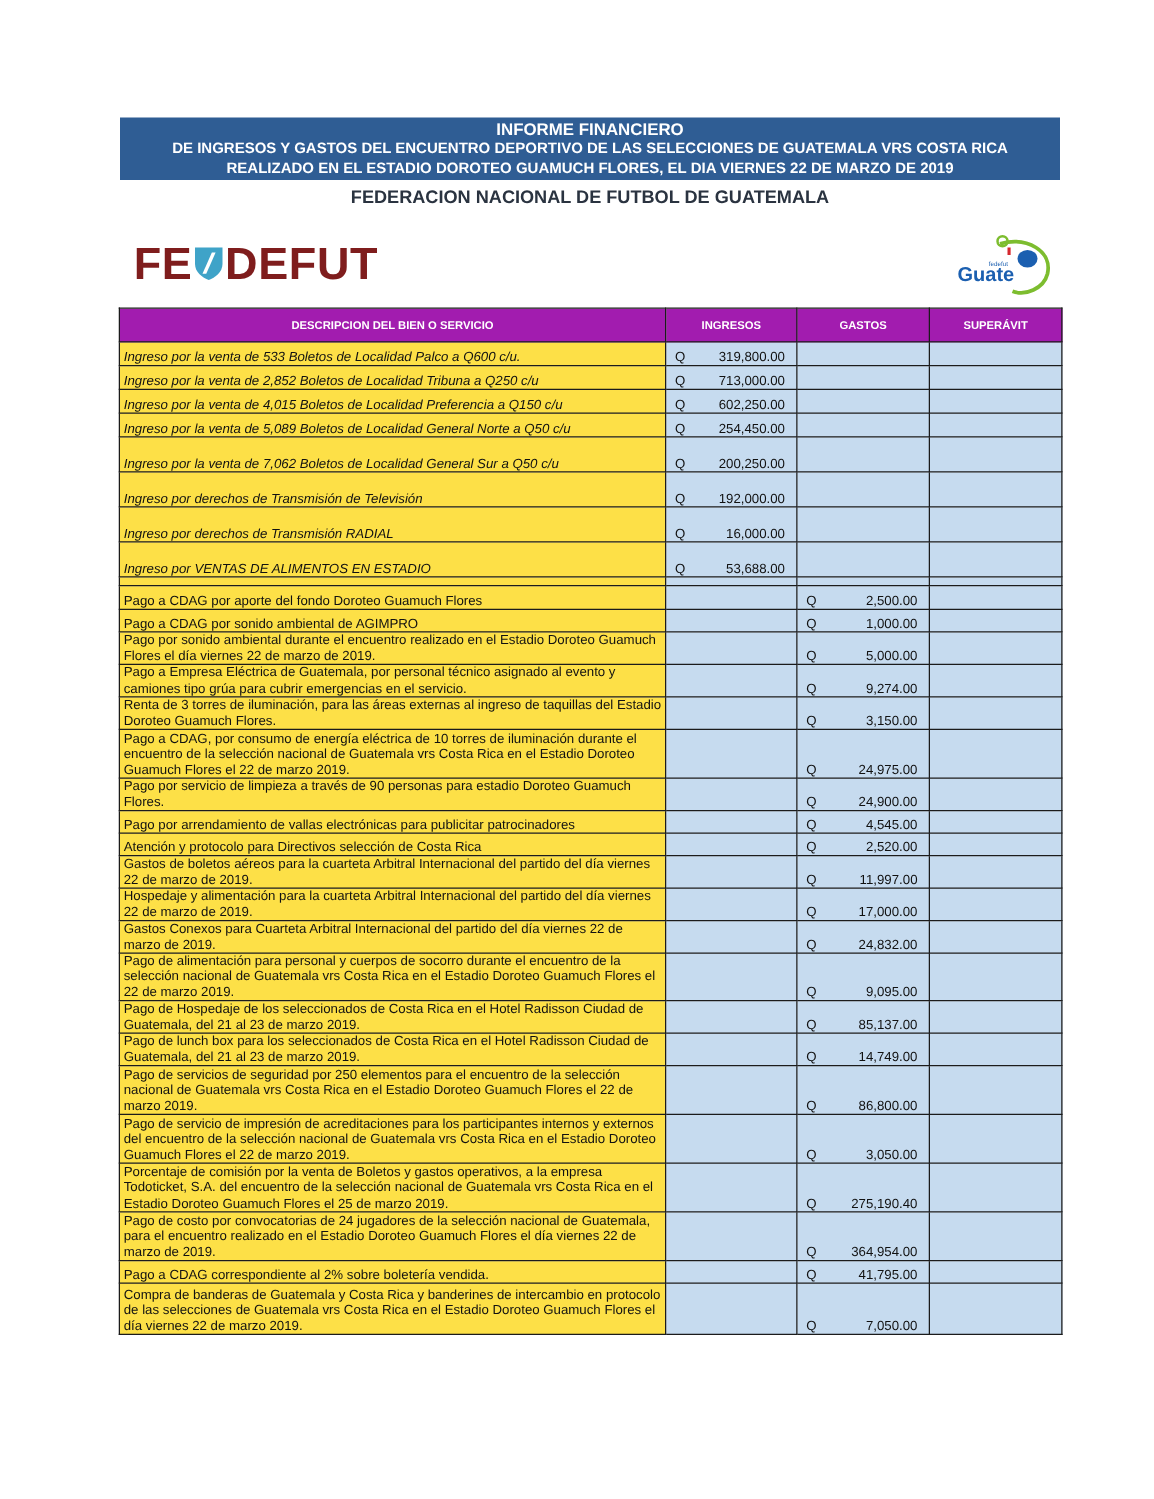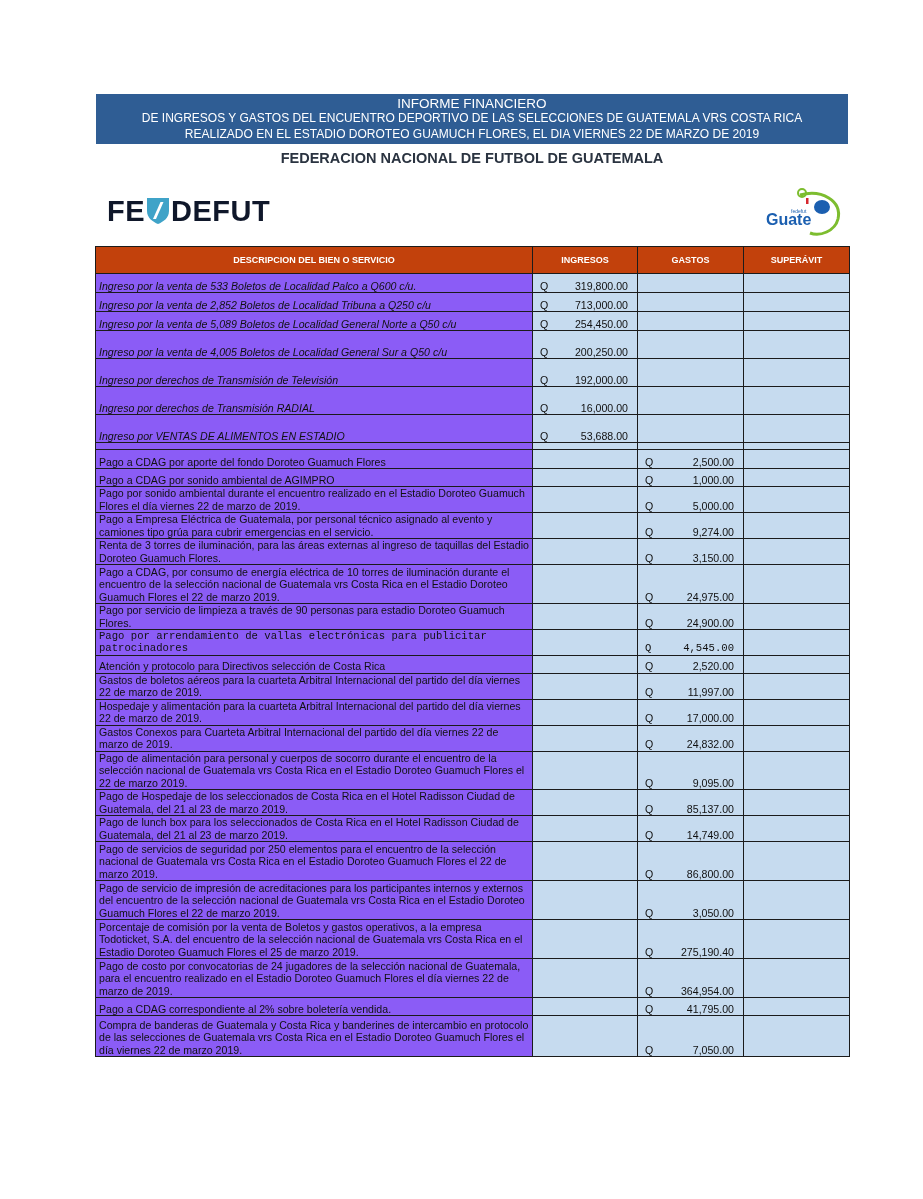--- a/index.html
+++ b/index.html
@@ -1,28 +1,28 @@
 <!DOCTYPE html>
 <html><head>
 <meta charset="utf-8">
 <style>
   html, body { margin:0; padding:0; background:#ffffff; }
   body { width:923px; height:1199px; position:relative; font-family:"Liberation Sans", sans-serif; color:#111; overflow:hidden; }
-  .banner { position:absolute; left:96px; top:94px; width:752px; height:50px; background:#2f5d94; color:#fff; text-align:center; font-weight:normal; }
+  .banner { position:absolute; left:96px; top:94px; width:752px; height:50px; background:#2f5d94; color:#fff; text-align:center; font-weight:bold; }
   .banner .t1 { font-size:13.5px; line-height:15px; margin-top:2px; }
   .banner .t2, .banner .t3 { font-size:12px; line-height:15.5px; }
   .fed { position:absolute; left:96px; top:150px; width:752px; text-align:center; font-weight:bold; font-size:14.5px; color:#2a3340; }
   .logo-fede { position:absolute; left:107px; top:196px; height:30px; display:flex; align-items:center; }
-  .logo-fede span { font-weight:bold; font-size:29px; color:#0f172a; letter-spacing:0.5px; line-height:30px; }
+  .logo-fede span { font-weight:bold; font-size:36px; color:#7f1d1d; letter-spacing:0.5px; line-height:30px; }
   .logo-fede .shield { width:24px; height:28px; margin:0 1px 0 1px; }
   .logo-guate { position:absolute; left:760px; top:183px; width:90px; height:55px; }
   table.fin { position:absolute; left:95px; top:246px; width:754px; border-collapse:collapse; table-layout:fixed; font-size:10.6px; }
   table.fin td, table.fin th { border:1px solid #1b1b1b; padding:0 3px; vertical-align:bottom; line-height:12.4px; }
-  table.fin th { background:#c2410c; color:#fff; font-size:9px; font-weight:bold; height:26px; vertical-align:middle; text-align:center; }
-  td.desc { background:#8b5cf6; }
+  table.fin th { background:#a21caf; color:#fff; font-size:9px; font-weight:bold; height:26px; vertical-align:middle; text-align:center; }
+  td.desc { background:#fde047; }
   td.num { background:#c6dbef; }
   td.desc.ing { font-style:italic; }
   .amt { display:flex; justify-content:space-between; padding-right:6px; padding-left:4px; }
   tr.spacer td { height:6px; line-height:6px; padding:0; }
 </style>
 </head>
 <body>
 
 <div class="banner">
   <div class="t1">INFORME FINANCIERO</div>
@@ -82,32 +82,43 @@
         <td class="num">
           <div class="amt">
             <span>Q</span>
             <span>713,000.00</span>
           </div>
         </td>
         <td class="num"></td>
         <td class="num"></td>
       </tr>
       <tr style="height: 19px;">
+        <td class="desc ing">Ingreso por la venta de 4,015 Boletos de Localidad Preferencia a Q150 c/u</td>
+        <td class="num">
+          <div class="amt">
+            <span>Q</span>
+            <span>602,250.00</span>
+          </div>
+        </td>
+        <td class="num"></td>
+        <td class="num"></td>
+      </tr>
+      <tr style="height: 19px;">
         <td class="desc ing">Ingreso por la venta de 5,089  Boletos de Localidad General Norte a Q50 c/u</td>
         <td class="num">
           <div class="amt">
             <span>Q</span>
             <span>254,450.00</span>
           </div>
         </td>
         <td class="num"></td>
         <td class="num"></td>
       </tr>
       <tr style="height: 28px;">
-        <td class="desc ing">Ingreso por la venta de 4,005  Boletos de Localidad General  Sur a Q50 c/u</td>
+        <td class="desc ing">Ingreso por la venta de 7,062  Boletos de Localidad General  Sur a Q50 c/u</td>
         <td class="num">
           <div class="amt">
             <span>Q</span>
             <span>200,250.00</span>
           </div>
         </td>
         <td class="num"></td>
         <td class="num"></td>
       </tr>
       <tr style="height: 28px;">
@@ -219,21 +230,21 @@
         <td class="desc">Pago por servicio de limpieza  a través de 90 personas para estadio Doroteo Guamuch Flores.</td>
         <td class="num"></td>
         <td class="num">
           <div class="amt">
             <span>Q</span>
             <span>24,900.00</span>
           </div>
         </td>
         <td class="num"></td>
       </tr>
-      <tr style="height: 18px; font-family: Liberation Mono, monospace;">
+      <tr style="height: 18px;">
         <td class="desc">Pago por arrendamiento de vallas electrónicas para publicitar patrocinadores</td>
         <td class="num"></td>
         <td class="num">
           <div class="amt">
             <span>Q</span>
             <span>4,545.00</span>
           </div>
         </td>
         <td class="num"></td>
       </tr>

